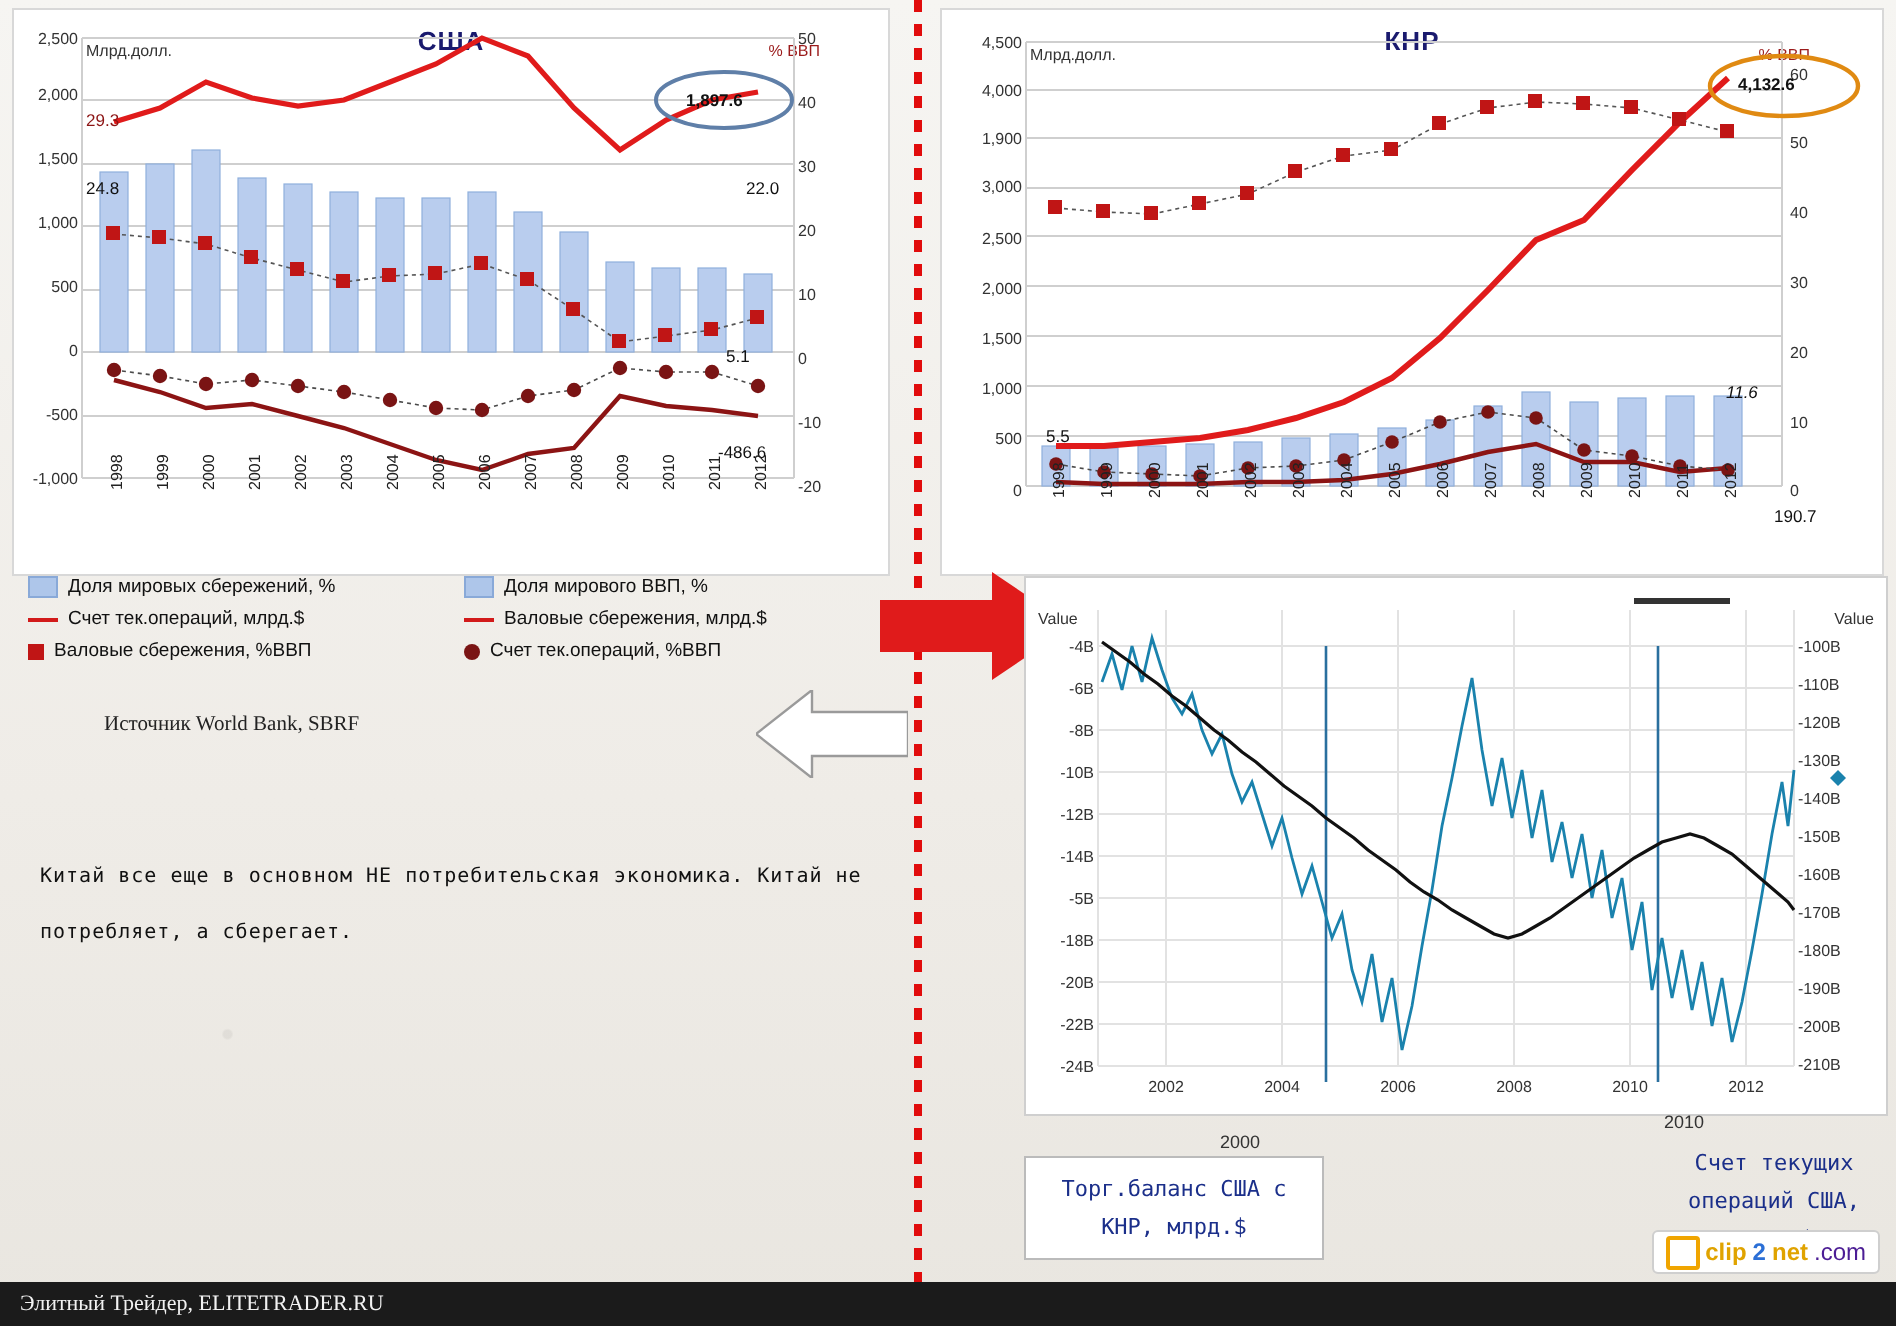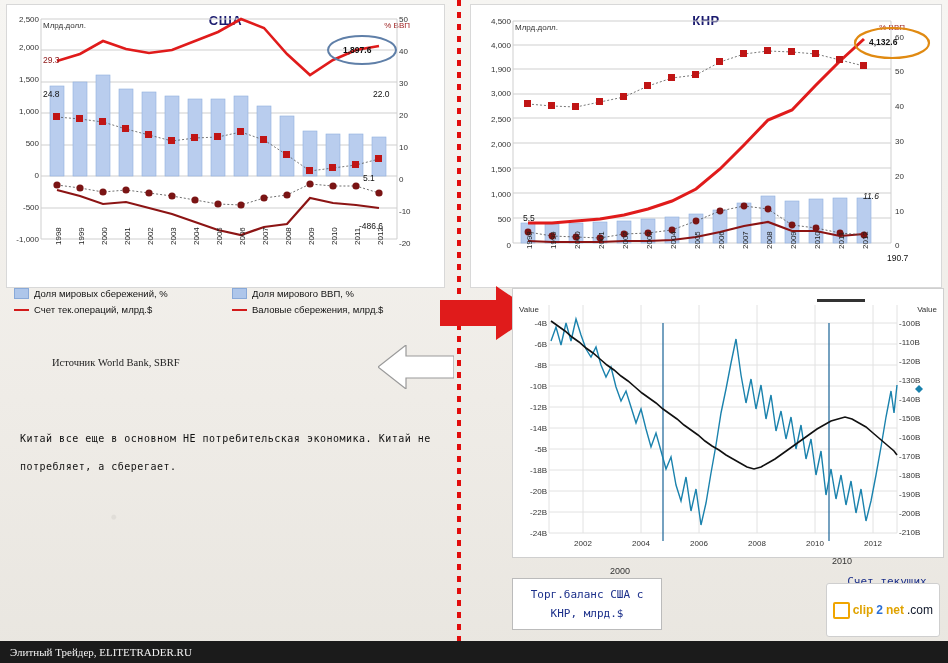--- a/index.html
+++ b/index.html
@@ -80,26 +80,26 @@
   #cap-curr{left:820px;top:566px;width:118px;border:none;background:transparent;}
   .footer{
     position:absolute;left:0;bottom:0;width:100%;height:22px;
     background:#1b1b1b;color:#f2f2f2;font-size:11px;
     display:flex;align-items:center;padding-left:10px;
     font-family:"Liberation Serif", serif;
   }
   .clip2net{
     position:absolute;right:8px;bottom:26px;
     background:#ffffff;border:1px solid #cfcfcf;border-radius:3px;
-    height:20px;display:flex;align-items:center;gap:3px;padding:16px 6px;
+    height:20px;display:flex;align-items:center;gap:3px;padding:0 6px;
     font-size:12px;font-family:"Liberation Sans",sans-serif;
   }
   .c2n-a{color:#e0a300;font-weight:bold;}
   .c2n-b{color:#2b6fd6;font-weight:bold;}
-  .c2n-c{color:#0f172a;}
+  .c2n-c{color:#4c1d95;}
   .c2n-icon{width:13px;height:13px;border:2px solid #f0a500;border-radius:2px;}
   svg{display:block;}
 </style>
 </head>
 <body>
 
 <div class="paper"></div>
 <div class="divider"></div>
 
 <div class="chart-panel" id="usa-panel">
@@ -374,20 +374,30 @@
   <div class="legend-row">
     <div class="legend-item">
       <span class="sw sw-line"></span>
       <span>Счет тек.операций, млрд.$</span>
     </div>
     <div class="legend-item">
       <span class="sw sw-line"></span>
       <span>Валовые сбережения, млрд.$</span>
     </div>
   </div>
+  <div class="legend-row">
+    <div class="legend-item">
+      <span class="sw sw-sq"></span>
+      <span>Валовые сбережения, %ВВП</span>
+    </div>
+    <div class="legend-item">
+      <span class="sw sw-dot"></span>
+      <span>Счет тек.операций, %ВВП</span>
+    </div>
+  </div>
 </div>
 
 <div class="source">Источник World Bank, SBRF</div>
 
 <div class="bigtext">Китай все еще в основном НЕ потребительская экономика. Китай не потребляет, а сберегает.</div>
 
 <div class="arrow">
   <svg width="96" height="54" viewBox="0 0 96 54">
     <polygon points="0,14 56,14 56,0 96,27 56,54 56,40 0,40" fill="#e01b1b"></polygon>
   </svg>

